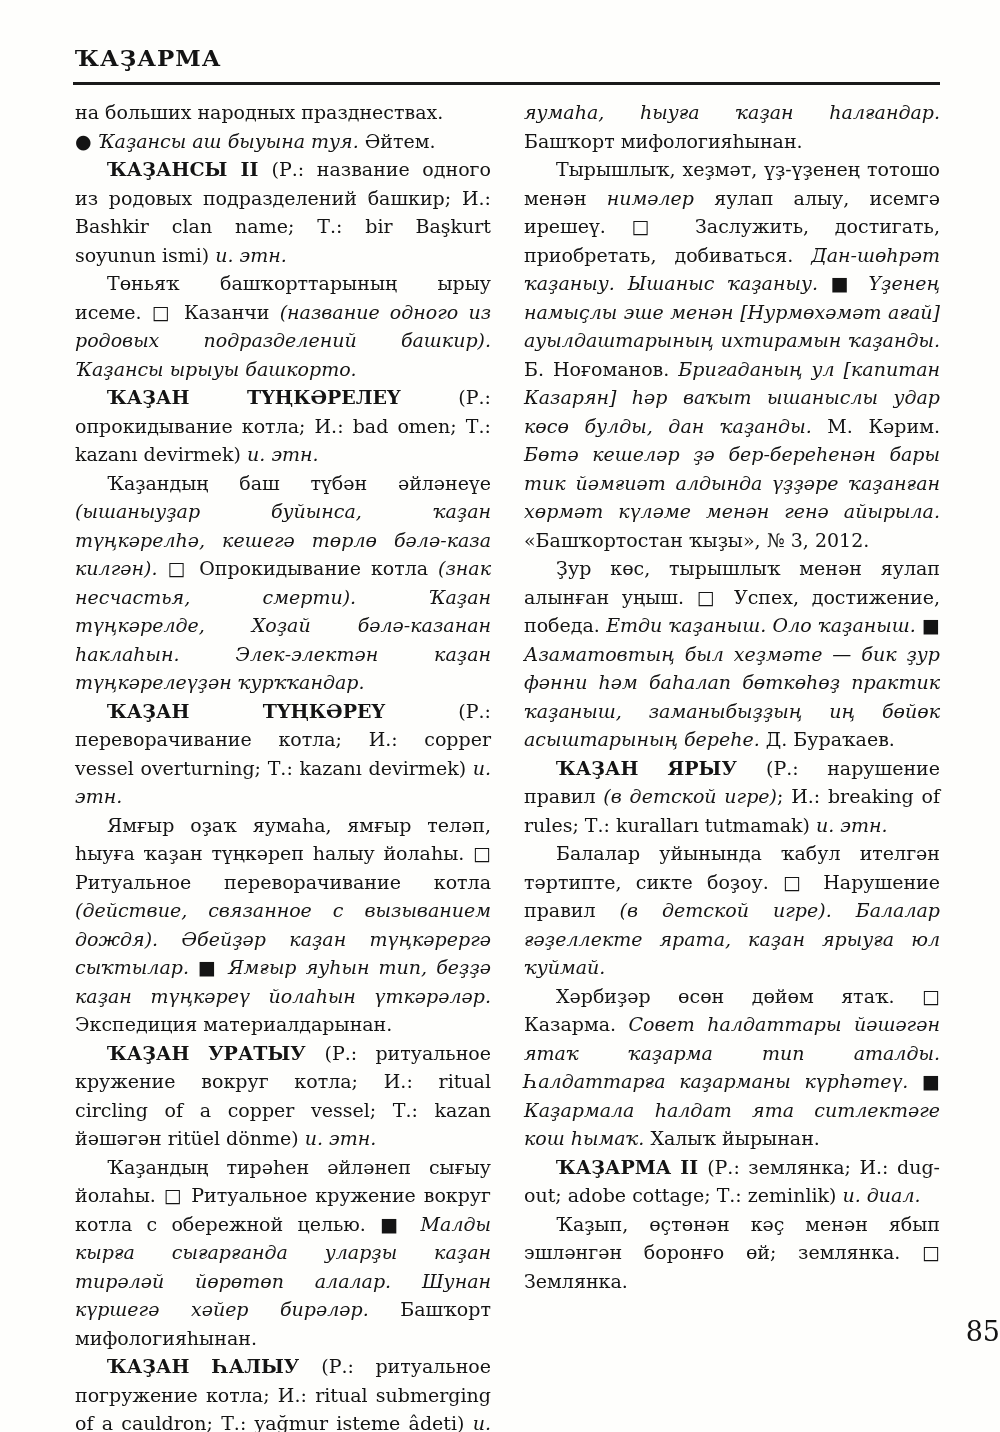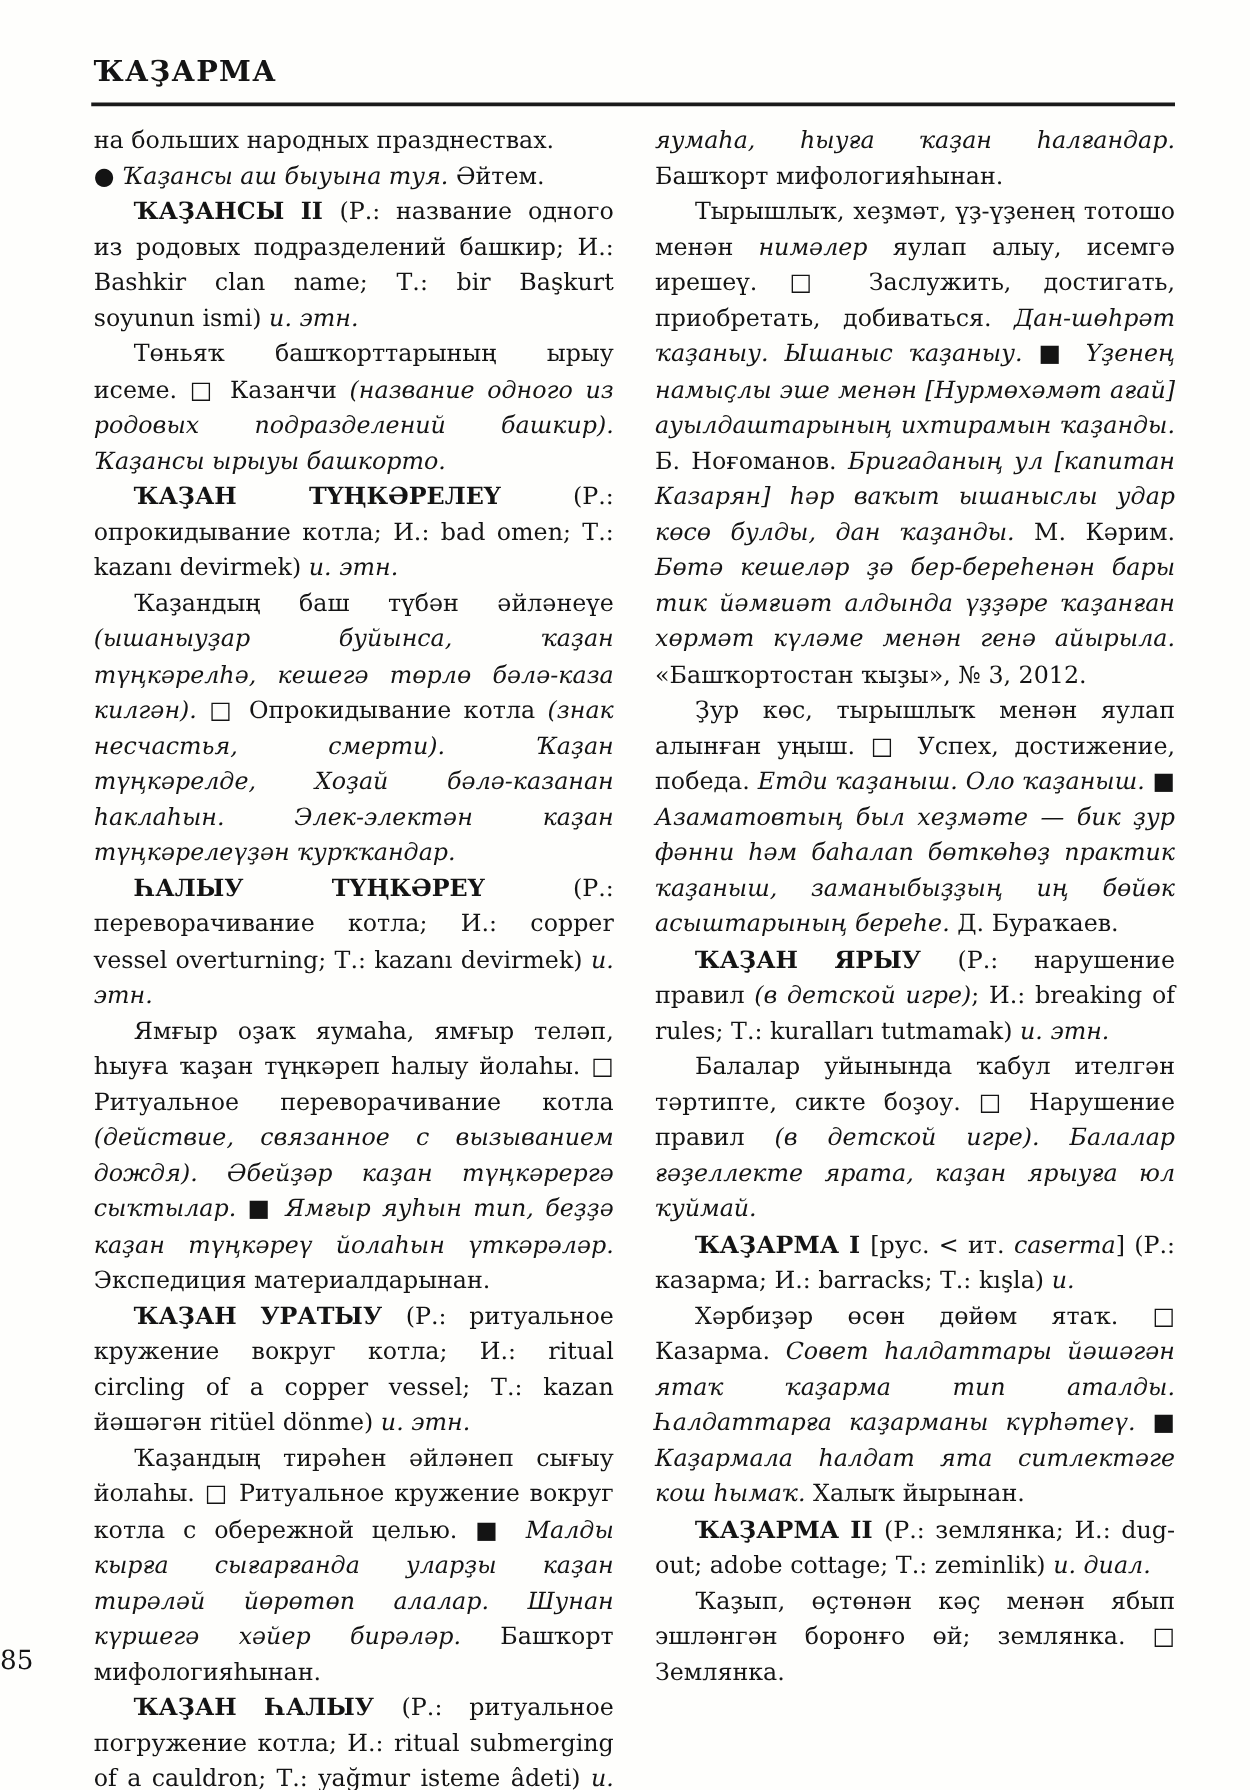--- a/index.html
+++ b/index.html
@@ -26,49 +26,48 @@
     display:flex;gap:33px;
   }
   .col{flex:1;font-size:19px;line-height:28.5px;}
   .col p{margin:0;text-align:justify;text-indent:32px;}
   .col p.cont,.col p.bullet{text-indent:0;}
   .i{font-style:italic;}
   .b{font-weight:700;}
   .r{font-style:normal;font-weight:400;}
   .page-number{
     position:absolute;top:1316px;left:0;width:100%;
-    text-align:left;font-size:21px;
+    text-align:right;font-size:27px;
   }
 </style>
 </head>
 <body>
 
 <div class="page">
   <div class="running-head">ҠАҘАРМА</div>
   <div class="header-rule"></div>
   <div class="cols">
     <div class="col">
         <p class="cont"><span class="r">на больших народных празднествах.</span></p>
         <p class="bullet"><span class="r">●  </span><span class="i">Ҡаҙансы аш быуына туя.</span><span class="r"> Әйтем.</span></p>
         <p class="entry"><span class="b">ҠАҘАНСЫ II </span><span class="r">(Р.: название одного из родовых подразделений башкир; И.: Bashkir clan name; Т.: bir Başkurt soyunun ismi) </span><span class="i">и. этн.</span></p>
         <p class="def"><span class="r">Төньяҡ башҡорттарының ырыу исеме. □ Казанчи </span><span class="i">(название одного из родовых подразделений башкир). Ҡаҙансы ырыуы башкорто.</span></p>
         <p class="entry"><span class="b">ҠАҘАН ТҮҢКӘРЕЛЕҮ </span><span class="r">(Р.: опрокидывание котла; И.: bad omen; Т.: kazanı devirmek) </span><span class="i">и. этн.</span></p>
         <p class="def"><span class="r">Ҡаҙандың баш түбән әйләнеүе </span><span class="i">(ышаныуҙар буйынса, ҡаҙан түңкәрелһә, кешегә төрлө бәлә-каза килгән).</span><span class="r"> □ Опрокидывание котла </span><span class="i">(знак несчастья, смерти). Ҡаҙан түңкәрелде, Хоҙай бәлә-казанан һаклаһын. Элек-электән каҙан түңкәрелеүҙән ҡурҡҡандар.</span></p>
-        <p class="entry"><span class="b">ҺАЛЫУ ТҮҢКӘРЕҮ </span><span class="r">(Р.: переворачивание котла; И.: copper vessel overturning; Т.: kazanı devirmek) </span><span class="i">и. этн.</span></p>
+        <p class="entry"><span class="b">ҠАҘАН ТҮҢКӘРЕҮ </span><span class="r">(Р.: переворачивание котла; И.: copper vessel overturning; Т.: kazanı devirmek) </span><span class="i">и. этн.</span></p>
         <p class="def"><span class="r">Ямғыр оҙаҡ яумаһа, ямғыр теләп, һыуға ҡаҙан түңкәреп һалыу йолаһы. □ Ритуальное переворачивание котла </span><span class="i">(действие, связанное с вызыванием дождя). Әбейҙәр каҙан түңкәрергә сыҡтылар.</span><span class="r"> ■ </span><span class="i">Ямғыр яуһын тип, беҙҙә каҙан түңкәреү йолаһын үткәрәләр.</span><span class="r"> Экспедиция материалдарынан.</span></p>
         <p class="entry"><span class="b">ҠАҘАН УРАТЫУ </span><span class="r">(Р.: ритуальное кружение вокруг котла; И.: ritual circling of a copper vessel; Т.: kazan йәшәгән ritüel dönme) </span><span class="i">и. этн.</span></p>
         <p class="def"><span class="r">Ҡаҙандың тирәһен әйләнеп сығыу йолаһы. □ Ритуальное кружение вокруг котла с обережной целью. ■ </span><span class="i">Малды кырға сығарғанда уларҙы каҙан тирәләй йөрөтөп алалар. Шунан күршегә хәйер бирәләр.</span><span class="r"> Башҡорт мифологияһынан.</span></p>
         <p class="entry"><span class="b">ҠАҘАН ҺАЛЫУ </span><span class="r">(Р.: ритуальное погружение котла; И.: ritual submerging of a cauldron; Т.: yağmur isteme âdeti) </span><span class="i">и. этн.</span></p>
       </div>
     <div class="col">
         <p class="cont"><span class="i">яумаһа, һыуға ҡаҙан һалғандар.</span><span class="r"> Башҡорт мифологияһынан.</span></p>
         <p class="def"><span class="r">Тырышлыҡ, хеҙмәт, үҙ-үҙенең тотошо менән </span><span class="i">нимәлер</span><span class="r"> яулап алыу, исемгә ирешеү. □ Заслужить, достигать, приобретать, добиваться. </span><span class="i">Дан-шөһрәт ҡаҙаныу. Ышаныс ҡаҙаныу.</span><span class="r"> ■ </span><span class="i">Үҙенең намыҫлы эше менән [Нурмөхәмәт ағай] ауылдаштарының ихтирамын ҡаҙанды.</span><span class="r"> Б. Ноғоманов. </span><span class="i">Бригаданың ул [капитан Казарян] һәр ваҡыт ышаныслы удар көсө булды, дан ҡаҙанды.</span><span class="r"> М. Кәрим. </span><span class="i">Бөтә кешеләр ҙә бер-береһенән бары тик йәмғиәт алдында үҙҙәре ҡаҙанған хөрмәт күләме менән генә айырыла.</span><span class="r"> «Башҡортостан ҡыҙы», № 3, 2012.</span></p>
         <p class="def"><span class="r">Ҙур көс, тырышлыҡ менән яулап алынған уңыш. □ Успех, достижение, победа. </span><span class="i">Етди ҡаҙаныш. Оло ҡаҙаныш.</span><span class="r"> ■ </span><span class="i">Азаматовтың был хеҙмәте — бик ҙур фәнни һәм баһалап бөткөһөҙ практик ҡаҙаныш, заманыбыҙҙың иң бөйөк асыштарының береһе.</span><span class="r"> Д. Бураҡаев.</span></p>
         <p class="entry"><span class="b">ҠАҘАН ЯРЫУ </span><span class="r">(Р.: нарушение правил </span><span class="i">(в детской игре)</span><span class="r">; И.: breaking of rules; Т.: kuralları tutmamak) </span><span class="i">и. этн.</span></p>
         <p class="def"><span class="r">Балалар уйынында ҡабул ителгән тәртипте, сикте боҙоу. □ Нарушение правил </span><span class="i">(в детской игре). Балалар ғәҙеллекте ярата, каҙан ярыуға юл ҡуймай.</span></p>
-        <p class="entry"><span class="b">ҠАҘАРМА I </span><span class="r">[рус. &lt; ит. </span><span class="i">caserma</span><span class="r">] (Р.: казарма; И.: barracks; Т.: kışla) </span><span class="i">и.</span></p>
         <p class="def"><span class="r">Хәрбиҙәр өсөн дөйөм ятаҡ. □ Казарма. </span><span class="i">Совет һалдаттары йәшәгән ятаҡ ҡаҙарма тип аталды. Һалдаттарға каҙарманы күрһәтеү.</span><span class="r"> ■ </span><span class="i">Каҙармала һалдат ята ситлектәге кош һымаҡ.</span><span class="r"> Халыҡ йырынан.</span></p>
         <p class="entry"><span class="b">ҠАҘАРМА II </span><span class="r">(Р.: землянка; И.: dug-out; adobe cottage; Т.: zeminlik) </span><span class="i">и. диал.</span></p>
         <p class="def"><span class="r">Ҡаҙып, өҫтөнән кәҫ менән ябып эшләнгән боронғо өй; землянка. □ Землянка. </span></p>
       </div>
   </div>
   <div class="page-number">85</div>
 </div>
 
 </body></html>

